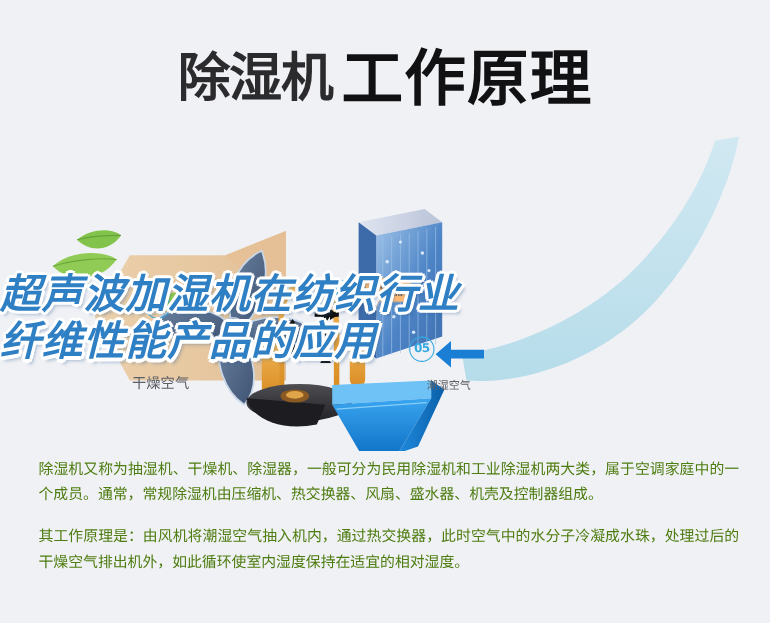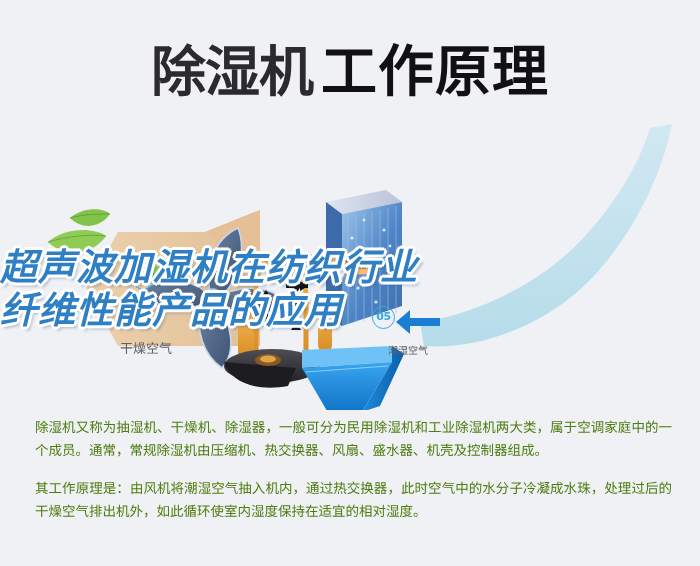--- a/index.html
+++ b/index.html
@@ -25,21 +25,21 @@
   
   .title-bar {
     position: absolute;
     left: 0;
     top: 26px;
     width: 700px;
     text-align: center;
     white-space: nowrap;
   }
   .title-light {
-    font-size: 55px;
+    font-size: 48px;
     font-weight: 700;
     color: #2b2b2e;
     letter-spacing: -1px;
     vertical-align: middle;
   }
   .title-bold {
     font-size: 56px;
     font-weight: 700;
     color: #111113;
     letter-spacing: 1px;

